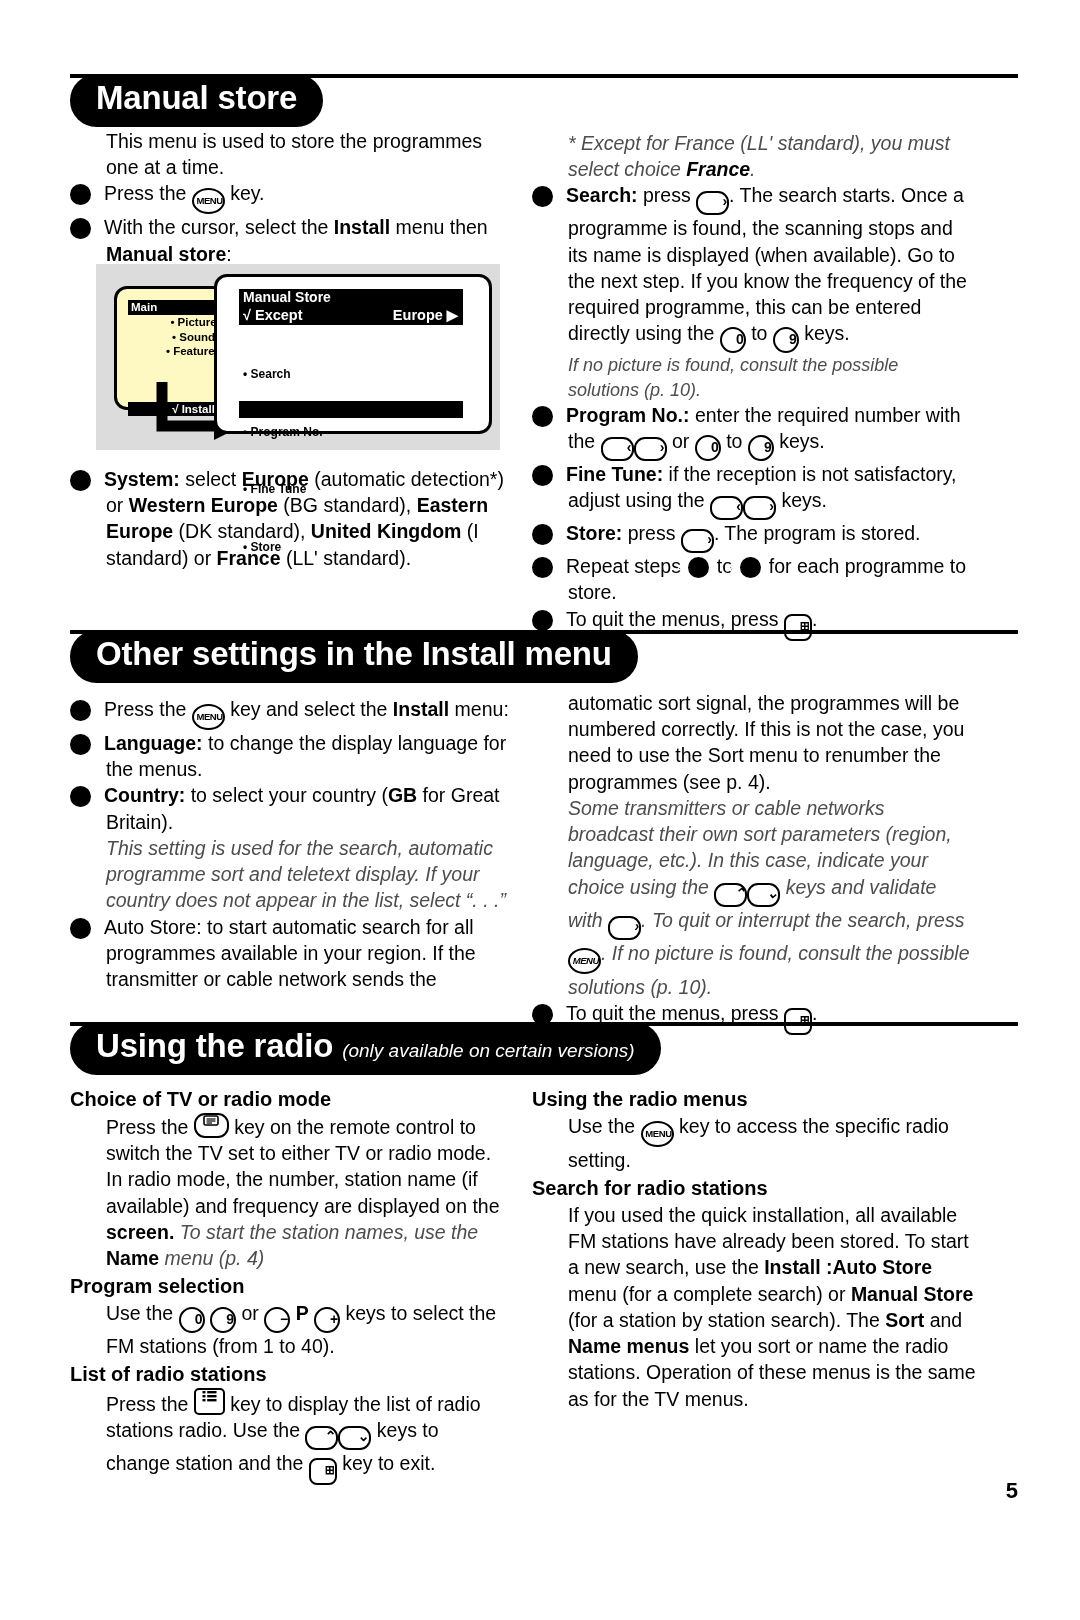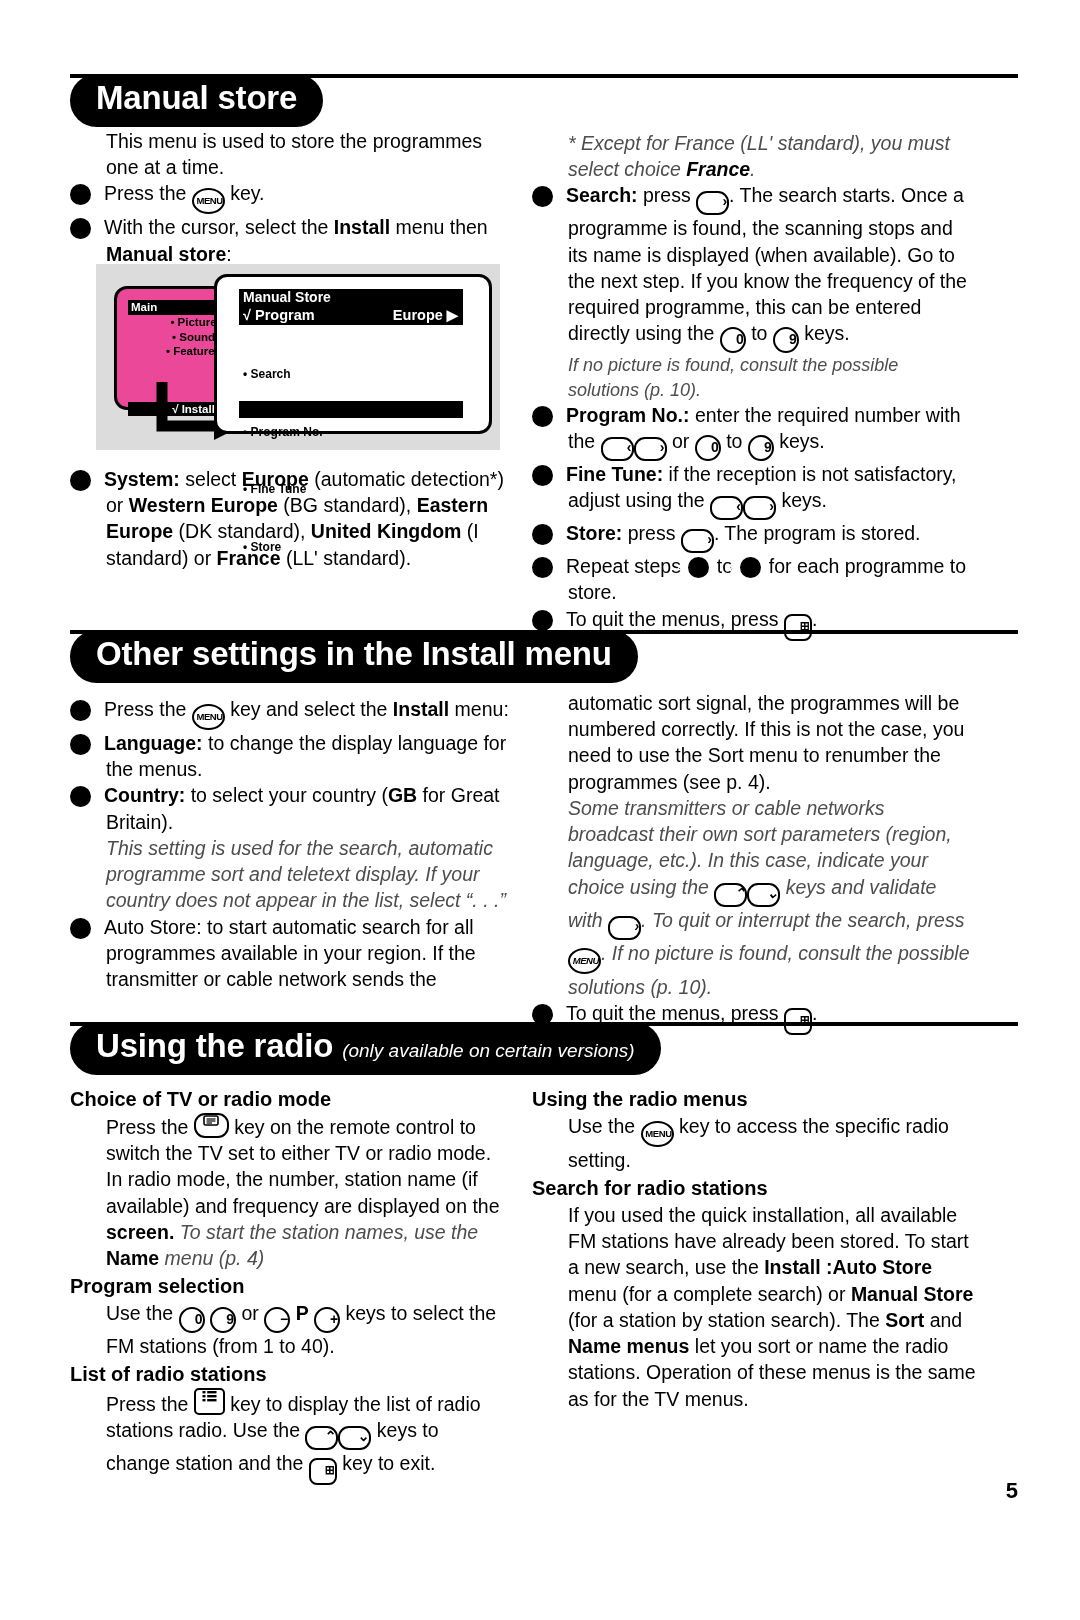--- a/index.html
+++ b/index.html
@@ -95,21 +95,21 @@
   }
   svg.gl{display:block;margin:auto;}
 
   
   .diagram{
     position:absolute;left:92px;top:264px;width:404px;height:186px;
     background:#dcdcdc;
   }
   .menu-main{
     position:absolute;left:18px;top:22px;width:196px;height:124px;
-    background:#ec4899;border:3px solid #000;border-radius:13px;
+    background:#fef9c3;border:3px solid #000;border-radius:13px;
     box-sizing:border-box;
   }
   .menu-main .title{
     position:absolute;left:11px;top:11px;width:128px;height:15px;
     background:#000;color:#fff;font-size:11.5px;font-weight:bold;
     line-height:15px;padding-left:3px;box-sizing:border-box;
   }
   .menu-main ul{margin:0;padding:0;list-style:none;
     position:absolute;left:11px;top:26px;width:128px;text-align:center;}
   .menu-main li{font-size:11.5px;font-weight:bold;line-height:14.5px;padding-left:3px;}
@@ -183,21 +183,21 @@
 
     <svg class="arrow-connector" width="90" height="62" viewBox="0 0 90 62">
       <path d="M6 0 L6 44 L64 44" stroke="#000" stroke-width="11" fill="none"></path>
       <path d="M58 30 L86 44 L58 58 Z" fill="#000"></path>
     </svg>
 
     <div class="menu-store">
       <div class="title">Manual Store</div>
       <div class="row-sel">
         <span class="rt"><span>Europe</span> <span>▶</span></span>
-        √ <span>Program</span>
+        √ <span>Except</span>
       </div>
       <ul>
         <li>• <span>Search</span></li>
         <li>• <span>Program No.</span></li>
         <li>• <span>Fine Tune</span></li>
         <li>• <span>Store</span></li>
       </ul>
       <div class="footbar"></div>
     </div>
   </div>

